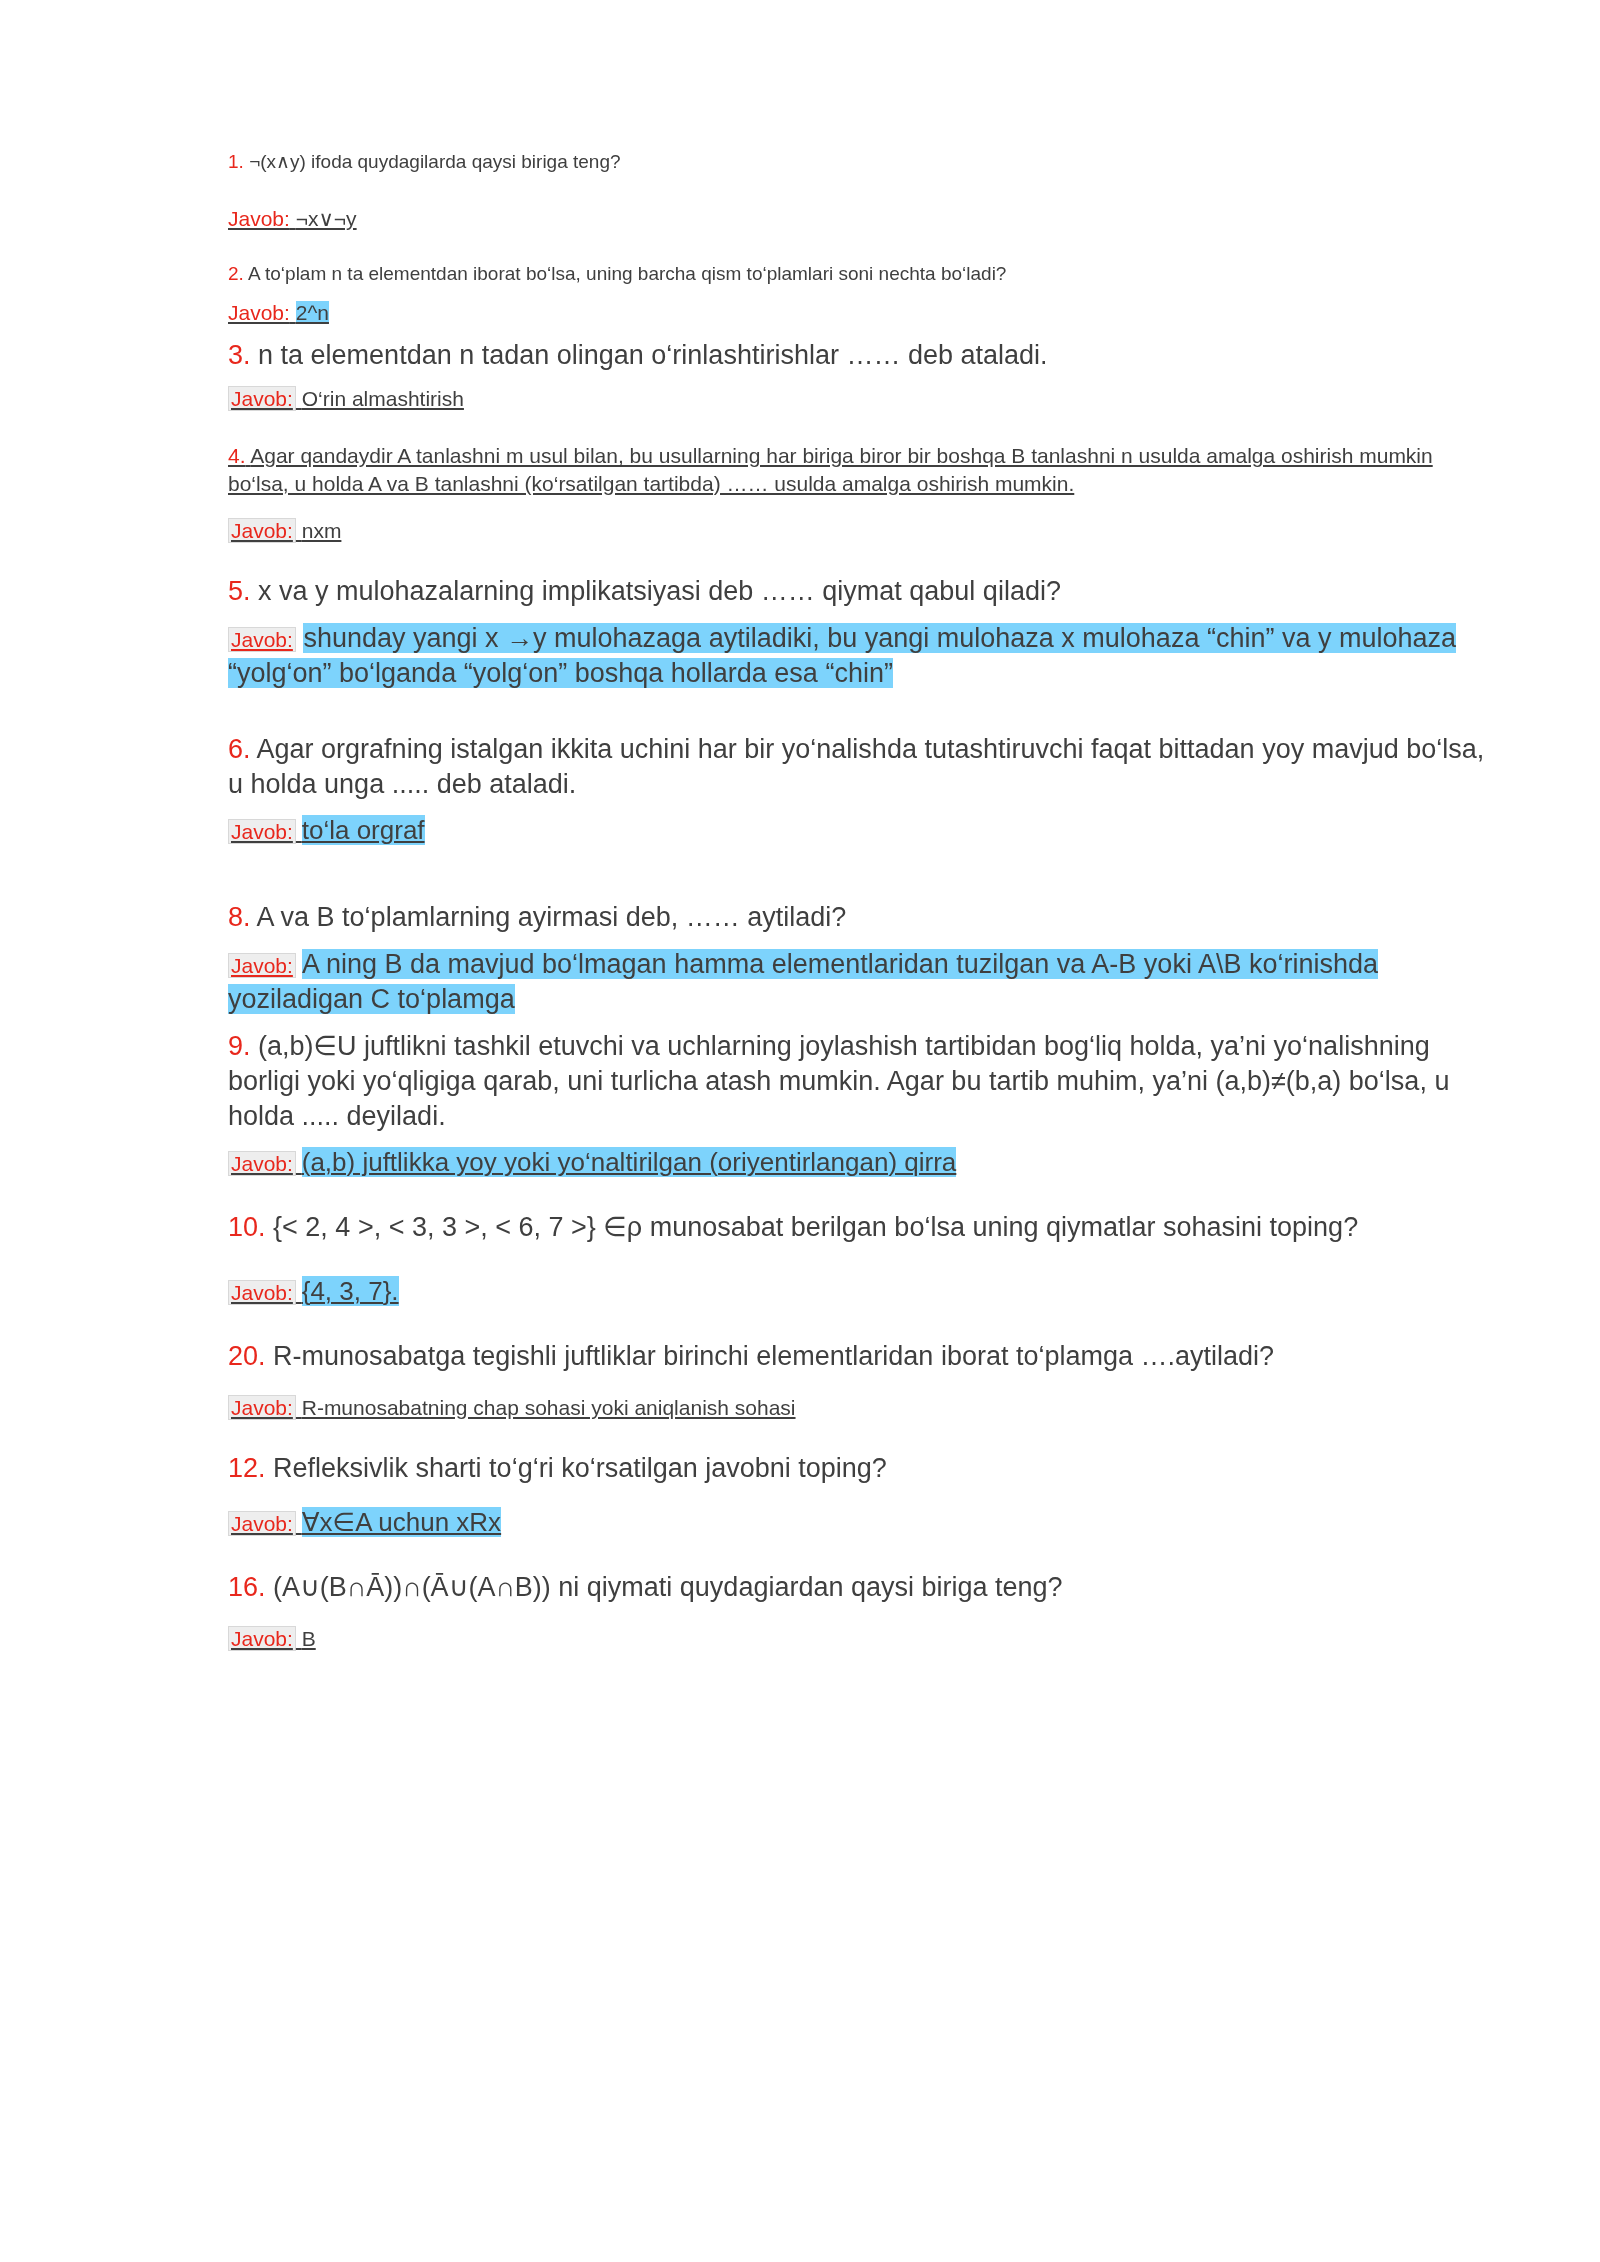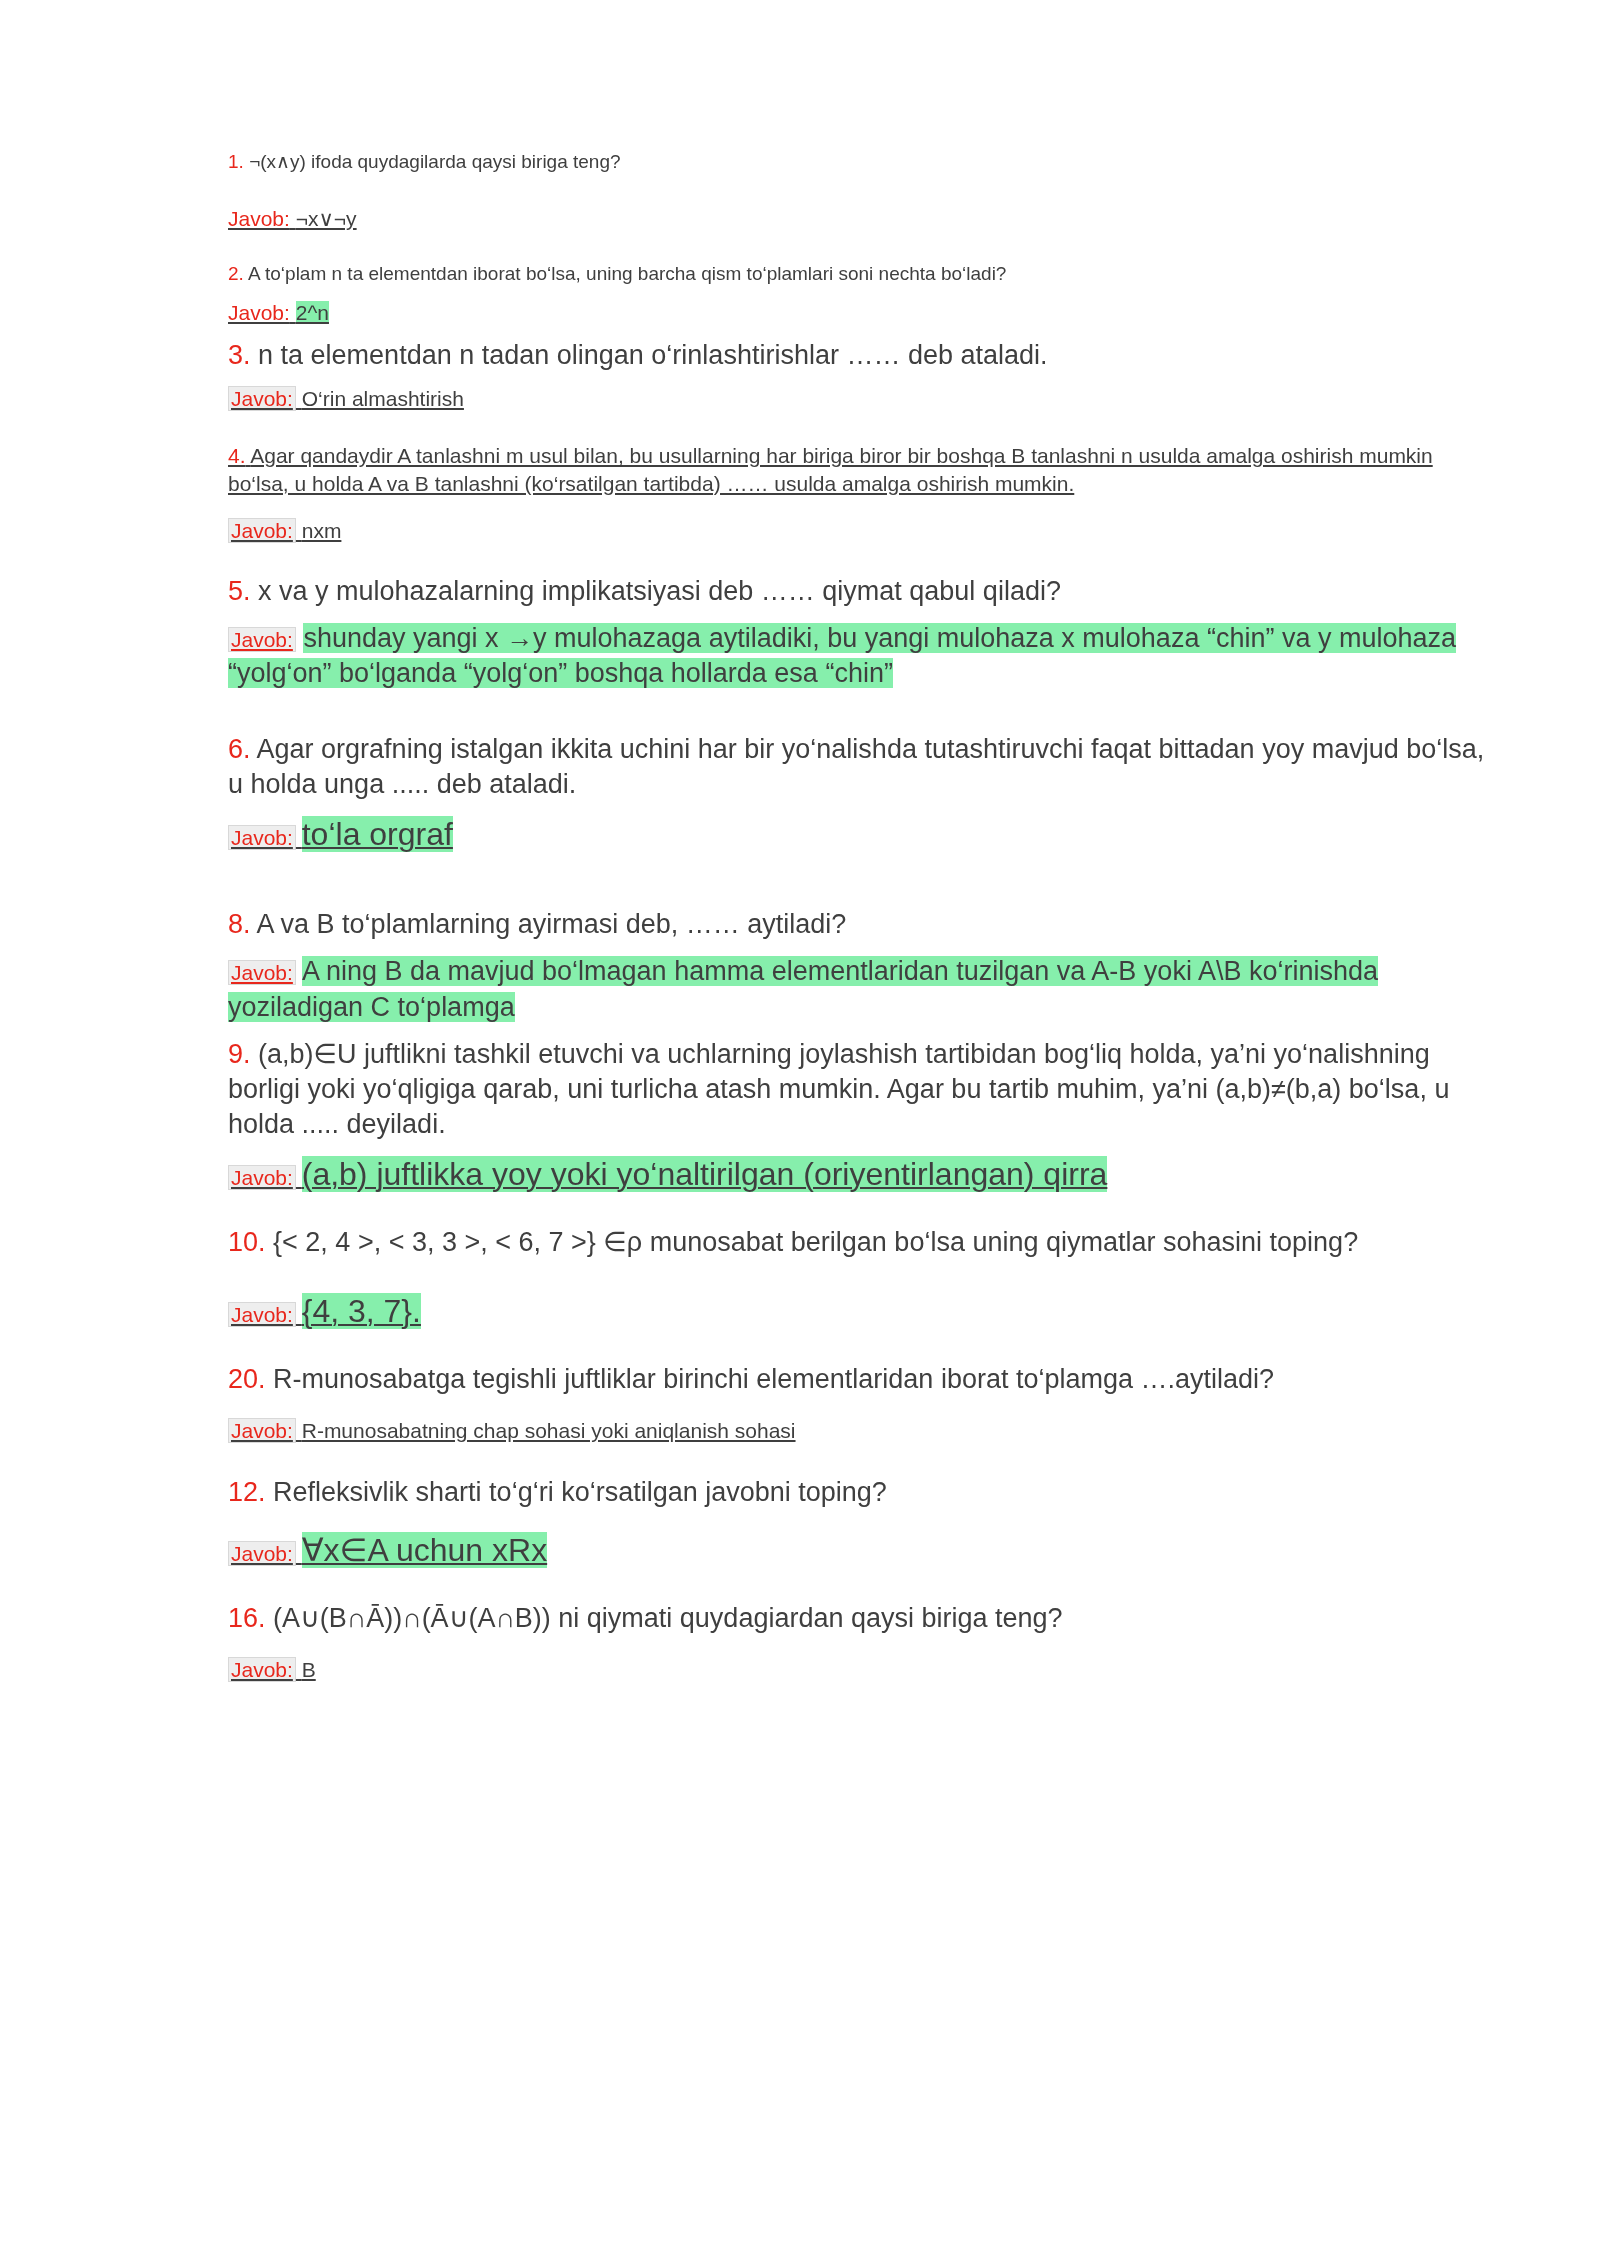--- a/index.html
+++ b/index.html
@@ -50,29 +50,29 @@
     color: #e8271c;
   }
   .javob-box {
     background: #eeeeee;
     border: 1px solid #d8d8d8;
     padding: 0 2px;
     box-decoration-break: clone;
     -webkit-box-decoration-break: clone;
   }
   .hl {
-    background: #86efac;
+    background: #7dd3fc;
     box-decoration-break: clone;
     -webkit-box-decoration-break: clone;
   }
 
   
   .s-sm  { font-size: 19px; }
   .s-md  { font-size: 21px; text-decoration: underline; }
-  .s-lg  { font-size: 32px; }
+  .s-lg  { font-size: 26px; }
   .s-xl  { font-size: 27px; }
 
   .gap-xs { height: 12px; }
   .gap-sm { height: 20px; }
   .gap-md { height: 30px; }
   .gap-lg { height: 40px; }
 </style>
 </head>
 <body>
 

